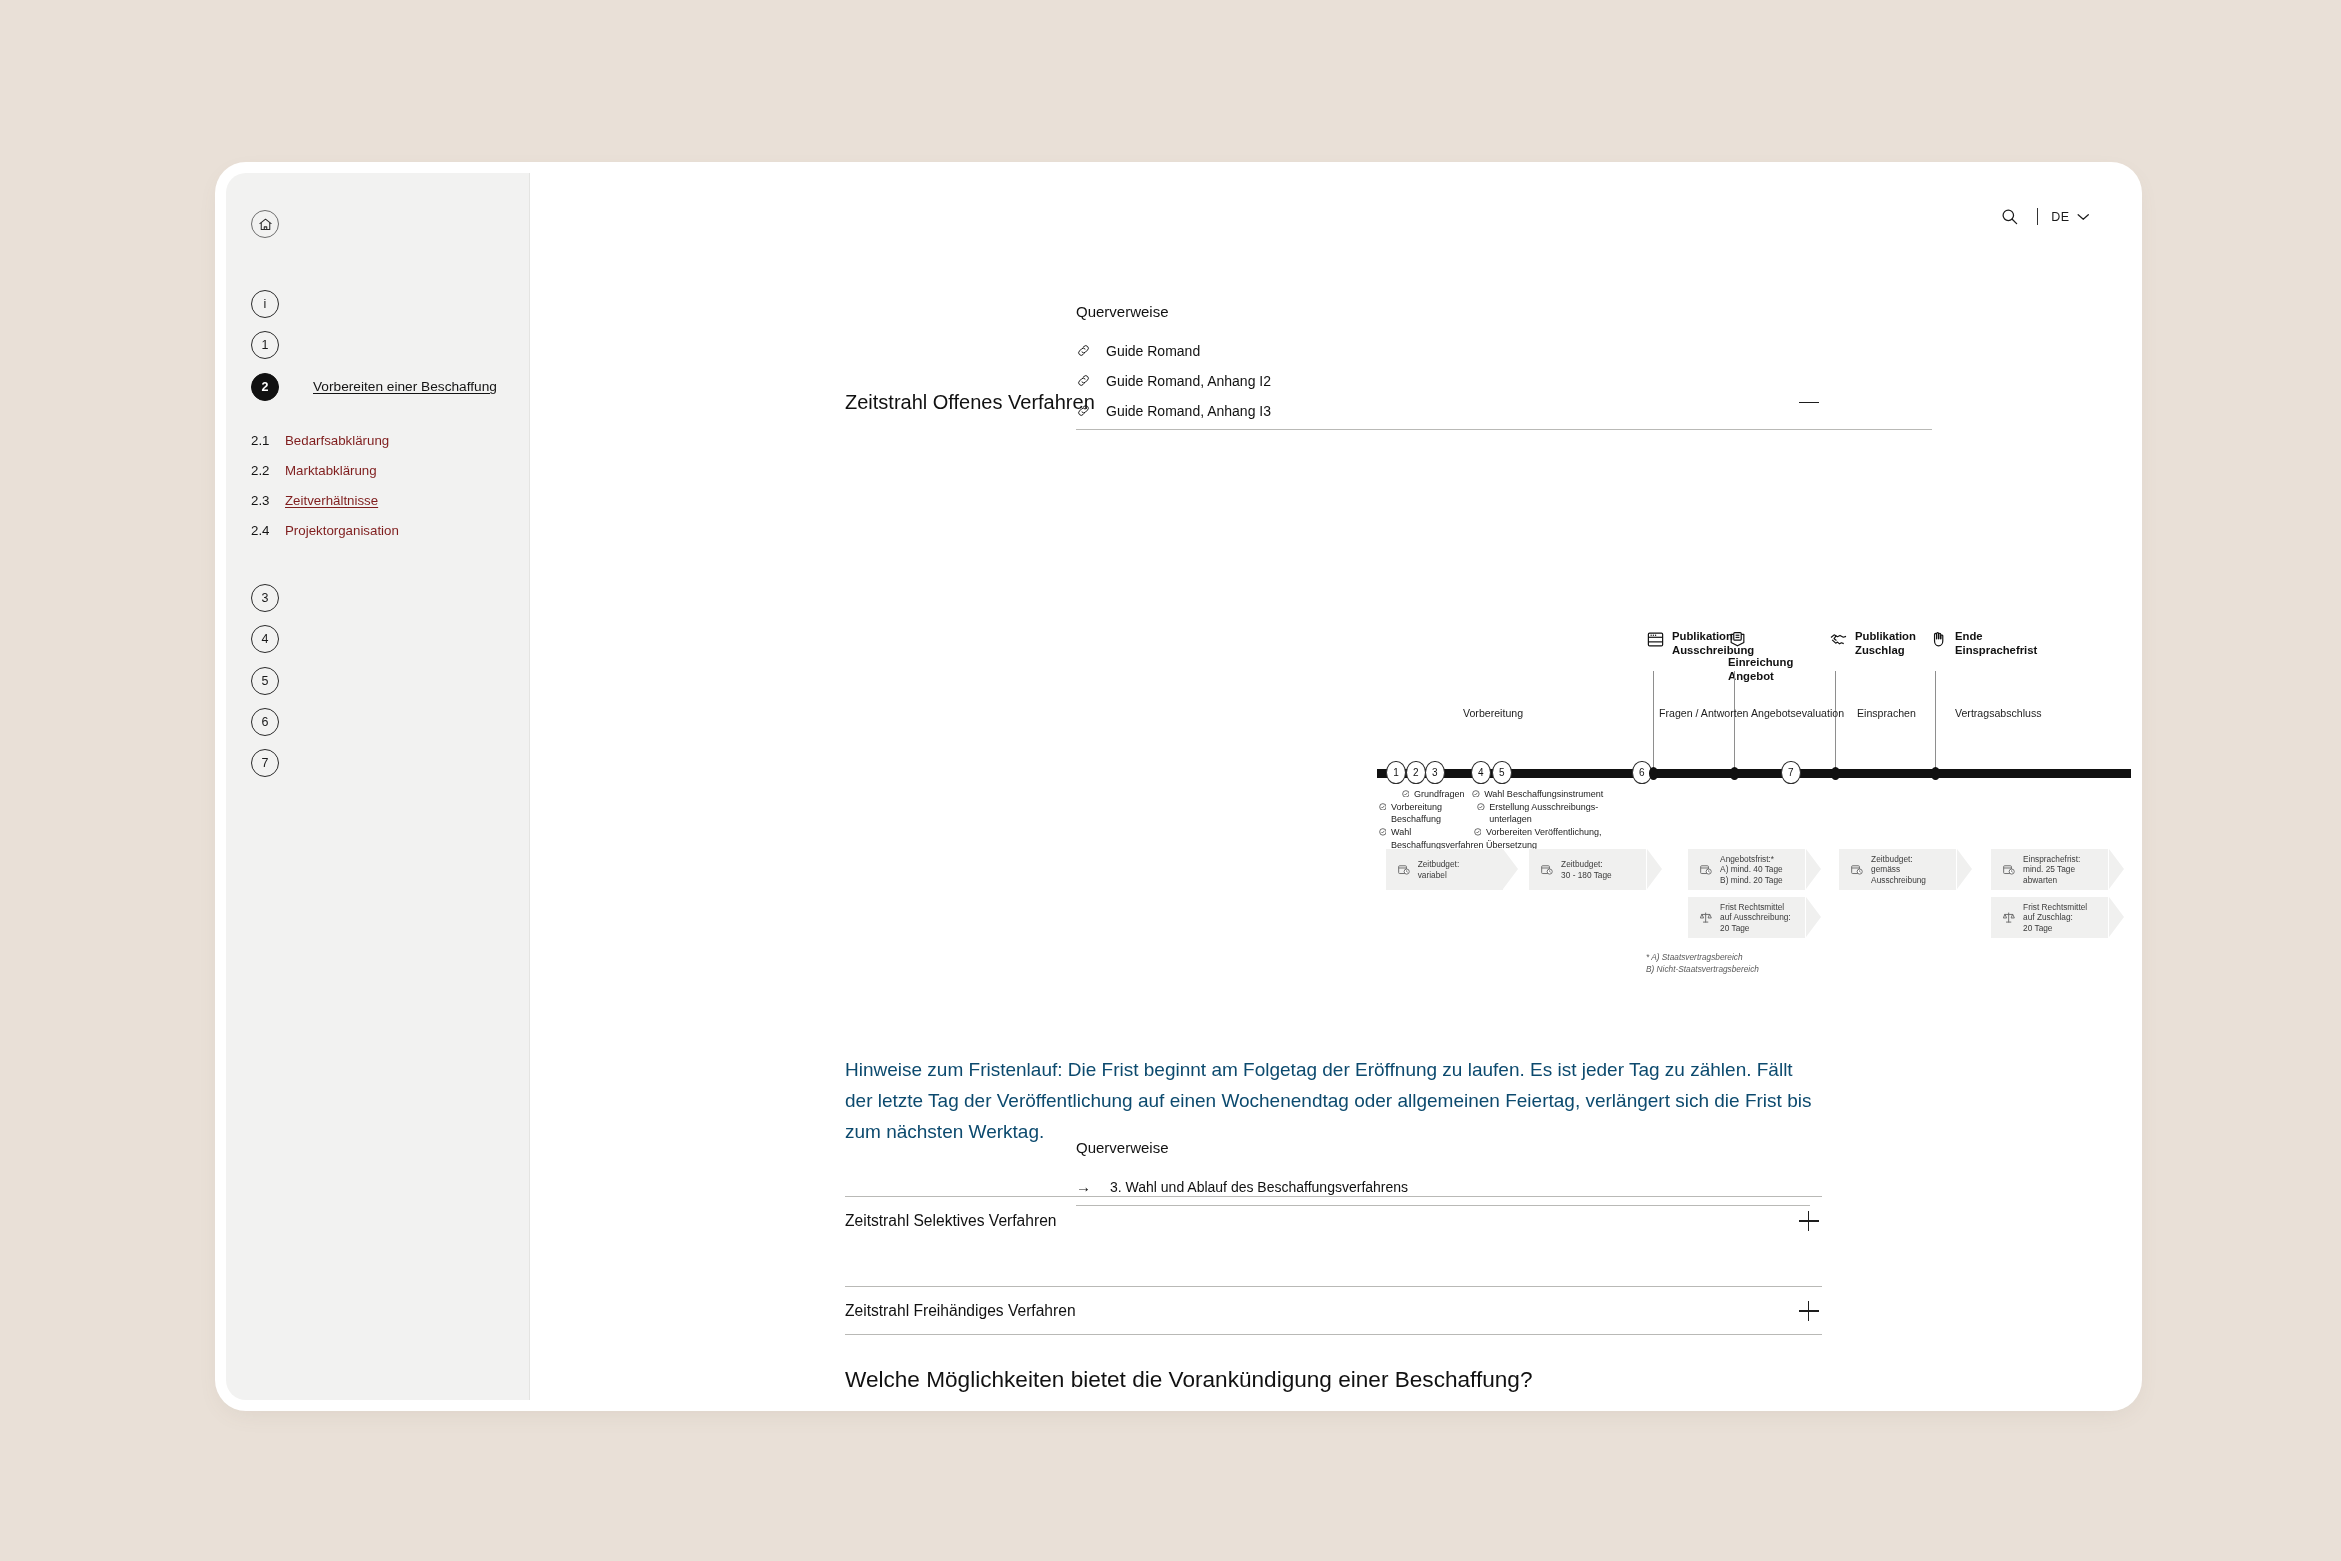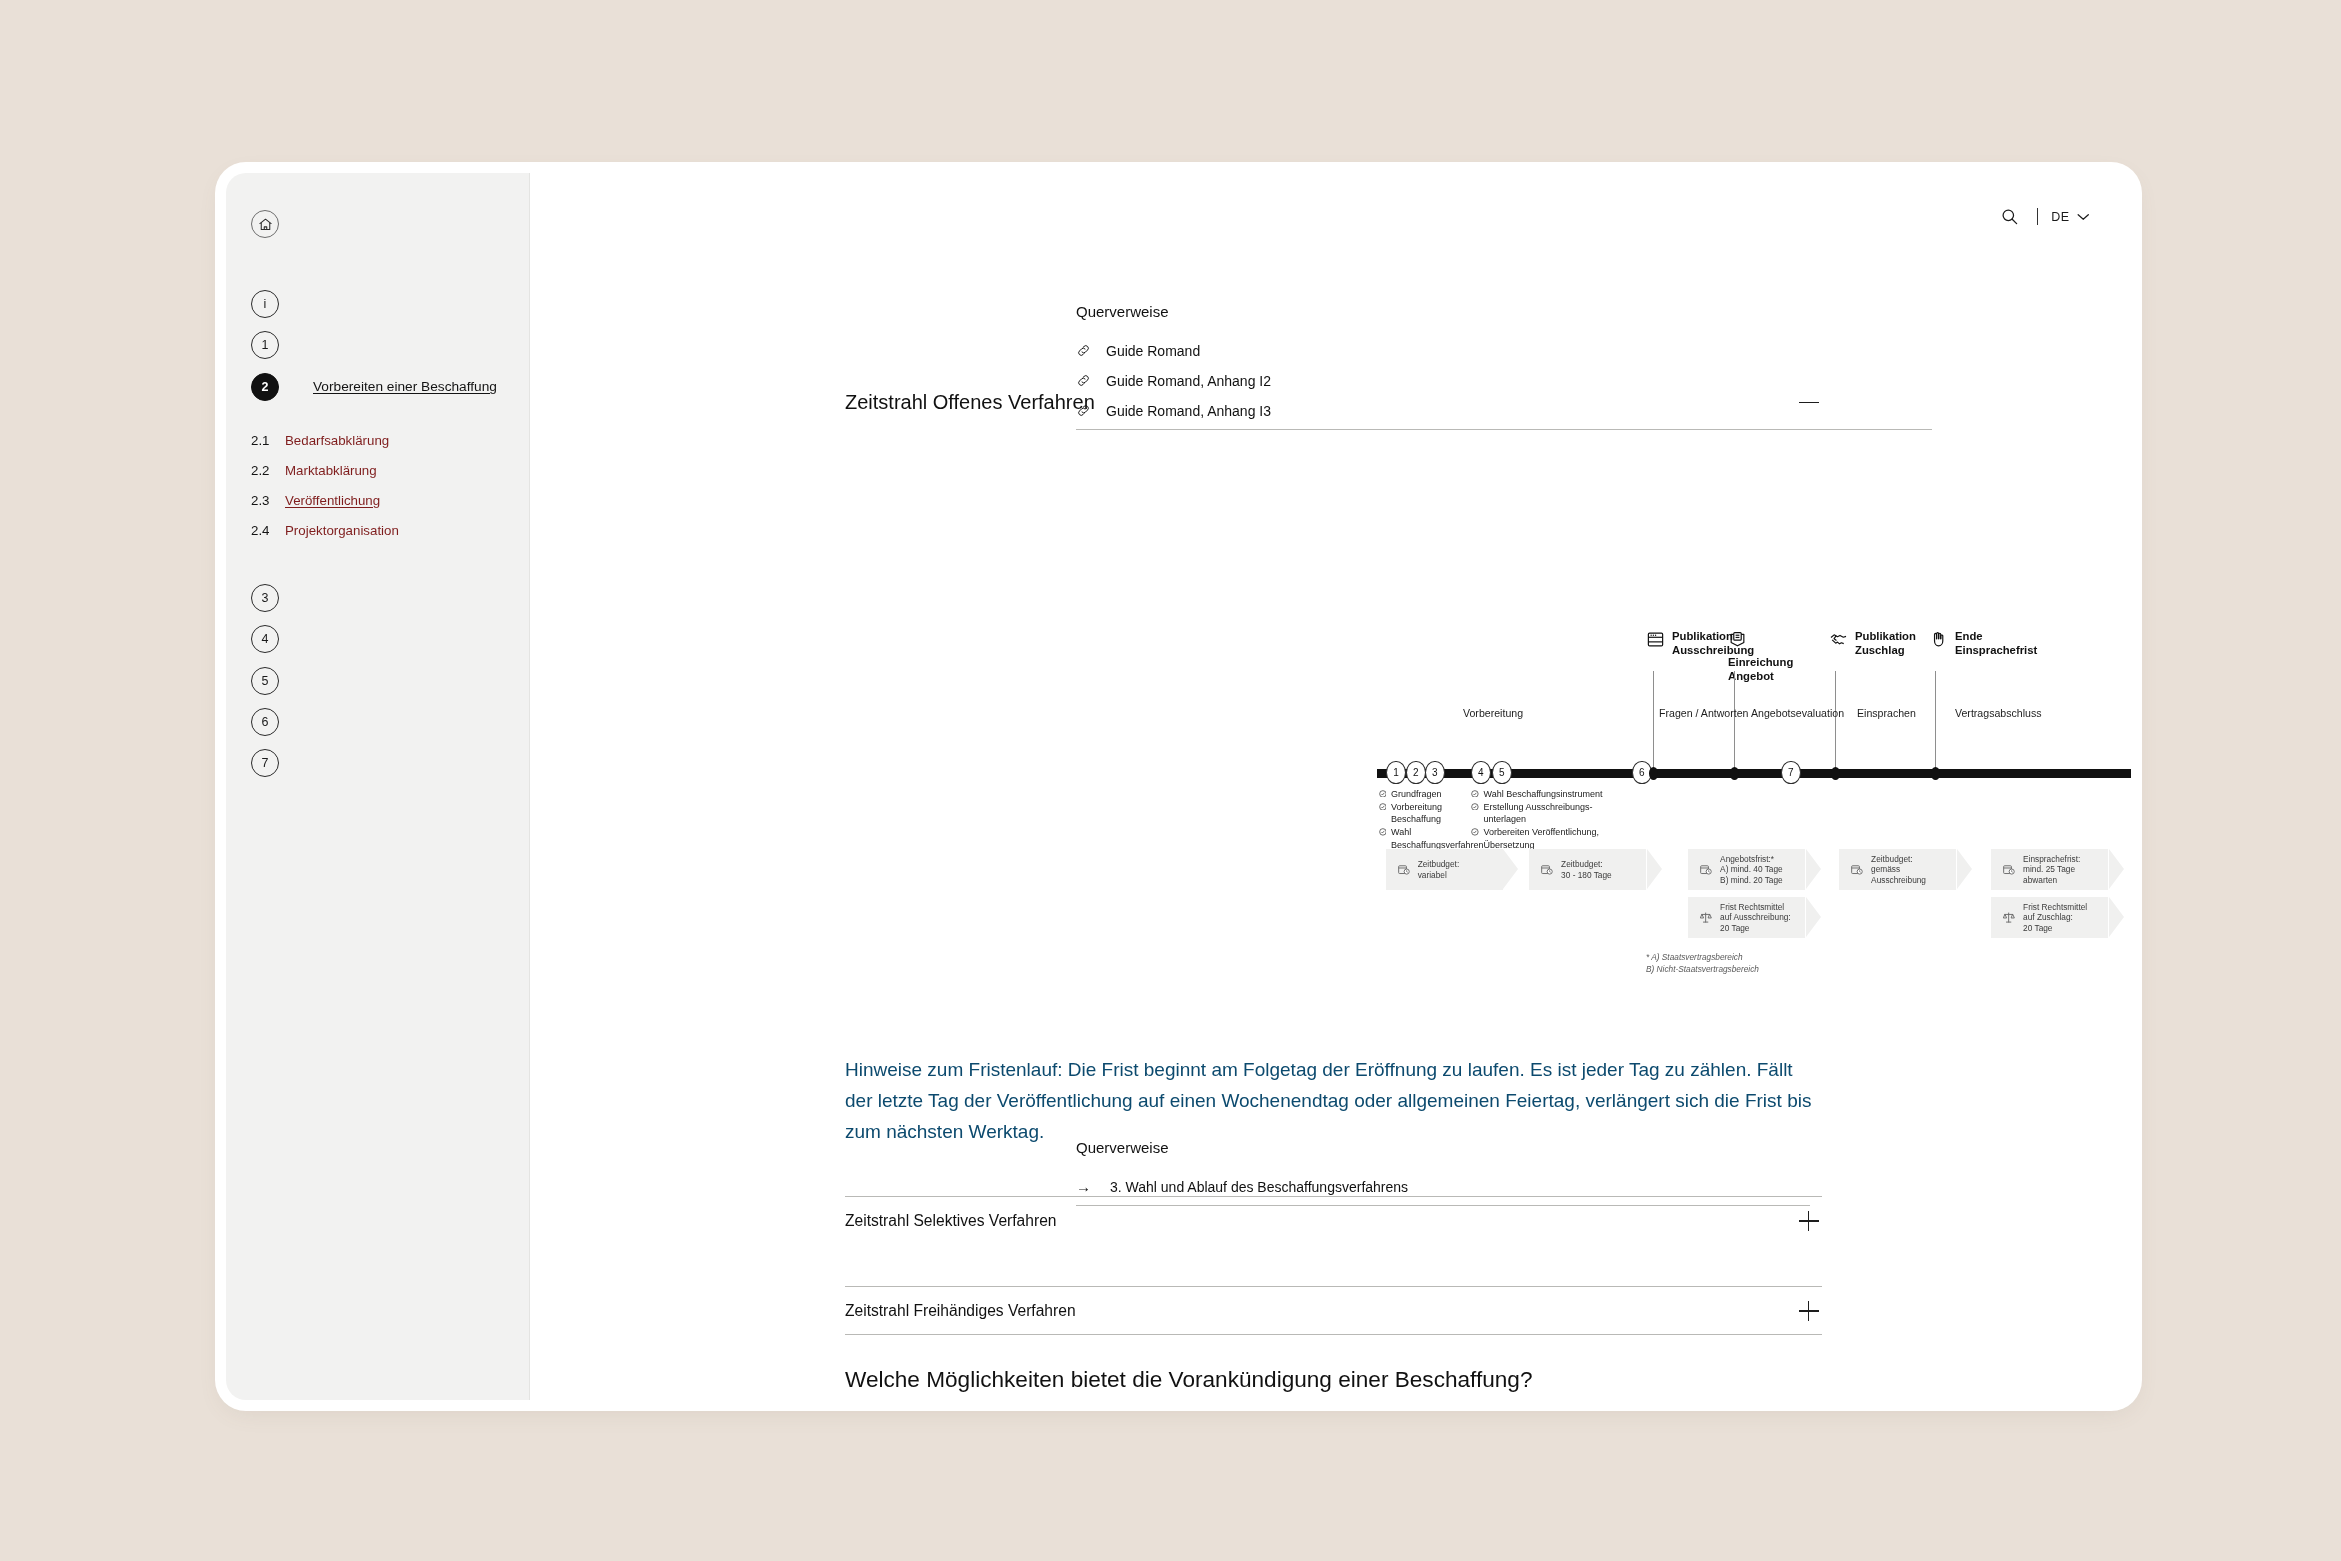--- a/index.html
+++ b/index.html
@@ -83,21 +83,21 @@
   .phase{position:absolute;font-size:10.6px;color:#1d1d1d;white-space:nowrap;text-align:center;}
   .axis{position:absolute;left:0;top:139px;width:843px;height:8.6px;background:#111;}
   .node{
     position:absolute;width:19.5px;height:23.4px;border-radius:50%;
     background:#fff;border:1.1px solid #2e2e2e;
     display:flex;align-items:center;justify-content:center;
     font-size:10px;color:#111;box-sizing:border-box;top:131px;
   }
   .dot{position:absolute;width:9.4px;height:13.3px;border-radius:50%;background:#111;top:137px;}
   .checks{position:absolute;font-size:9px;line-height:1.36;color:#222;}
-  .checks .ci{display:flex;align-items:flex-start;gap:4.7px;margin-bottom:0.8px;}
+  .checks .ci{display:flex;align-items:flex-start;gap:4.7px;margin-bottom:0.8px;justify-content:center;}
   .chev-box{
     position:absolute;height:41px;background:#f0f0ef;
     display:flex;align-items:center;gap:7.8px;padding-left:11px;box-sizing:border-box;
   }
   .chev-box .bt{font-size:8.3px;line-height:1.28;color:#3b3b3b;white-space:nowrap;}
   .chev-box .tip{
     position:absolute;right:-15.6px;top:0;width:0;height:0;
     border-left:15.6px solid #f0f0ef;border-top:20px solid transparent;border-bottom:20px solid transparent;
   }
   .footnote{position:absolute;font-size:8.3px;line-height:1.42;color:#5a5a5a;font-style:italic;}
@@ -149,21 +149,21 @@
       <div class="sub-row">
         <div class="num">2.1</div>
         <div class="lbl">Bedarfsabklärung</div>
       </div>
       <div class="sub-row">
         <div class="num">2.2</div>
         <div class="lbl">Marktabklärung</div>
       </div>
       <div class="sub-row">
         <div class="num">2.3</div>
-        <div class="lbl ul">Veröffentlichung</div>
+        <div class="lbl ul">Zeitverhältnisse</div>
       </div>
       <div class="sub-row">
         <div class="num">2.4</div>
         <div class="lbl">Projektorganisation</div>
       </div>
     </div>
 
     <div class="tail-list" style="left:25px;top:411px;">
       <div class="tail-row">
         <div class="circ">3</div>

